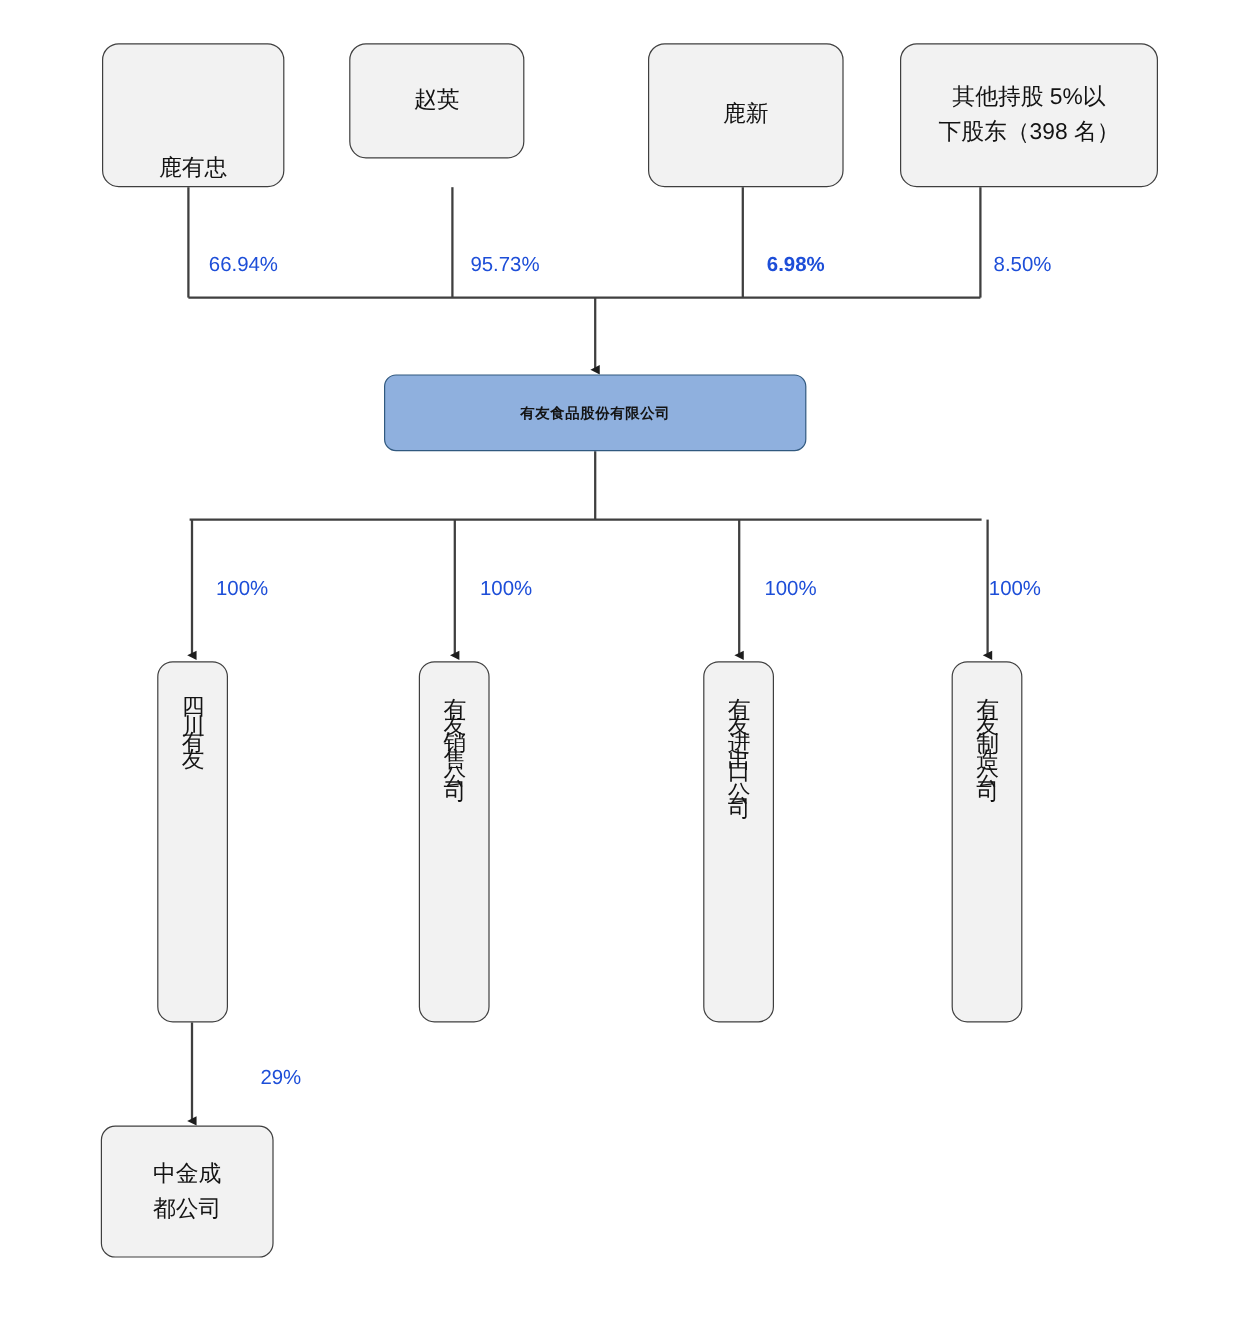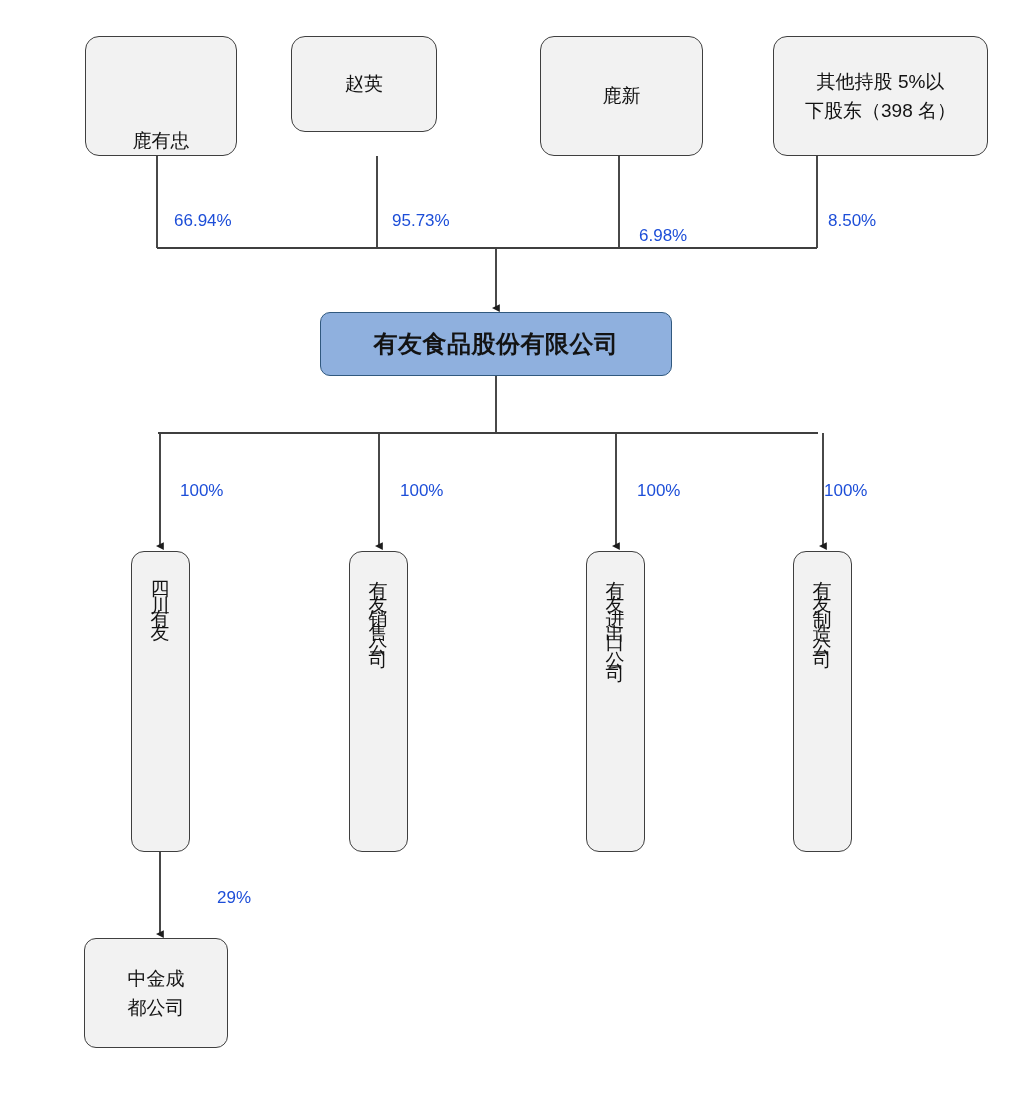--- a/index.html
+++ b/index.html
@@ -43,21 +43,21 @@
   }
   .node.shareholder {
     border-radius: 14px;
   }
   .node.company-main {
     background: #8fb0de;
     border-color: #31597f;
     border-width: 1.4px;
     border-radius: 10px;
     font-weight: bold;
-    font-size: 24px;
+    font-size: 12px;
     letter-spacing: 0.5px;
     justify-content: center;
   }
   .node.subsidiary {
     border-radius: 13px;
     align-items: flex-start;
     justify-content: center;
     padding-top: 14px;
   }
   .vtext {
@@ -119,28 +119,28 @@
   </div>
 
   <div class="node shareholder" style="left:291px; top:36px; width:146px; height:96px;">
     <span class="node-text">赵英</span>
   </div>
 
   <div class="node shareholder" style="left:540px; top:36px; width:163px; height:120px;">
     <span class="node-text">鹿新</span>
   </div>
 
-  <div class="node shareholder" style="left:750px; top:36px; width:215px; height:120px;margin-left:23px;">
+  <div class="node shareholder" style="left:750px; top:36px; width:215px; height:120px;">
     <span class="node-text">其他持股 5%以
 下股东（398 名）</span>
   </div>
 
   <div class="edge-label" style="left:174px; top:211px;">66.94%</div>
   <div class="edge-label" style="left:392px; top:211px;">95.73%</div>
-  <div class="edge-label" style="left:639px; top:226px;">6.98%</div>
+  <div class="edge-label" style="left:639px; top:211px;font-weight:bold;">6.98%</div>
   <div class="edge-label" style="left:812px; top:211px;margin-left:16px;">8.50%</div>
 
   <div class="node company-main" style="left:320px; top:312px; width:352px; height:64px;">
     <span class="node-text">有友食品股份有限公司</span>
   </div>
 
   <div class="edge-label" style="left:180px; top:481px;">100%</div>
   <div class="edge-label" style="left:400px; top:481px;">100%</div>
   <div class="edge-label" style="left:637px; top:481px;">100%</div>
   <div class="edge-label" style="left:824px; top:481px;">100%</div>

